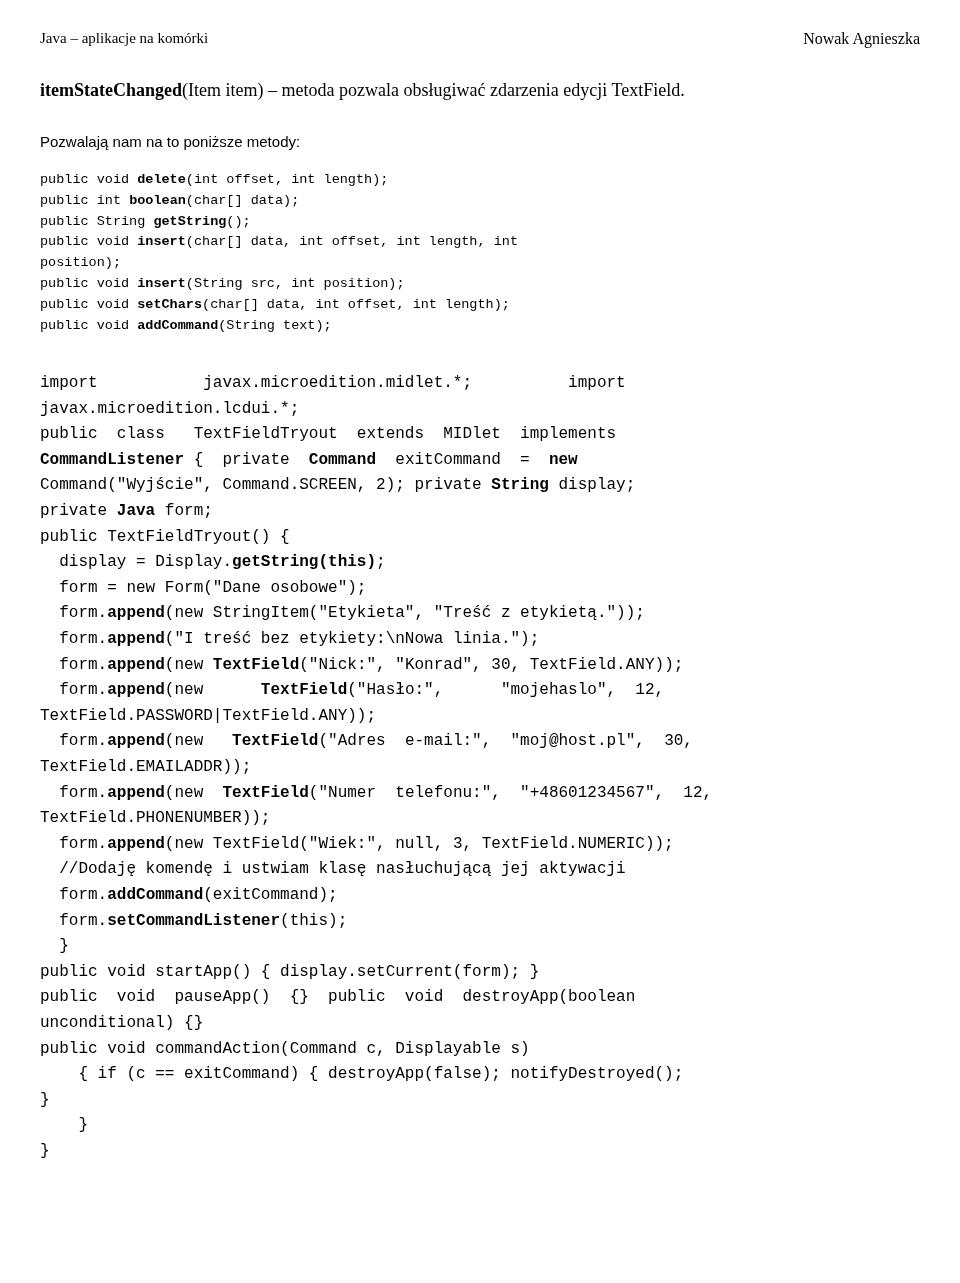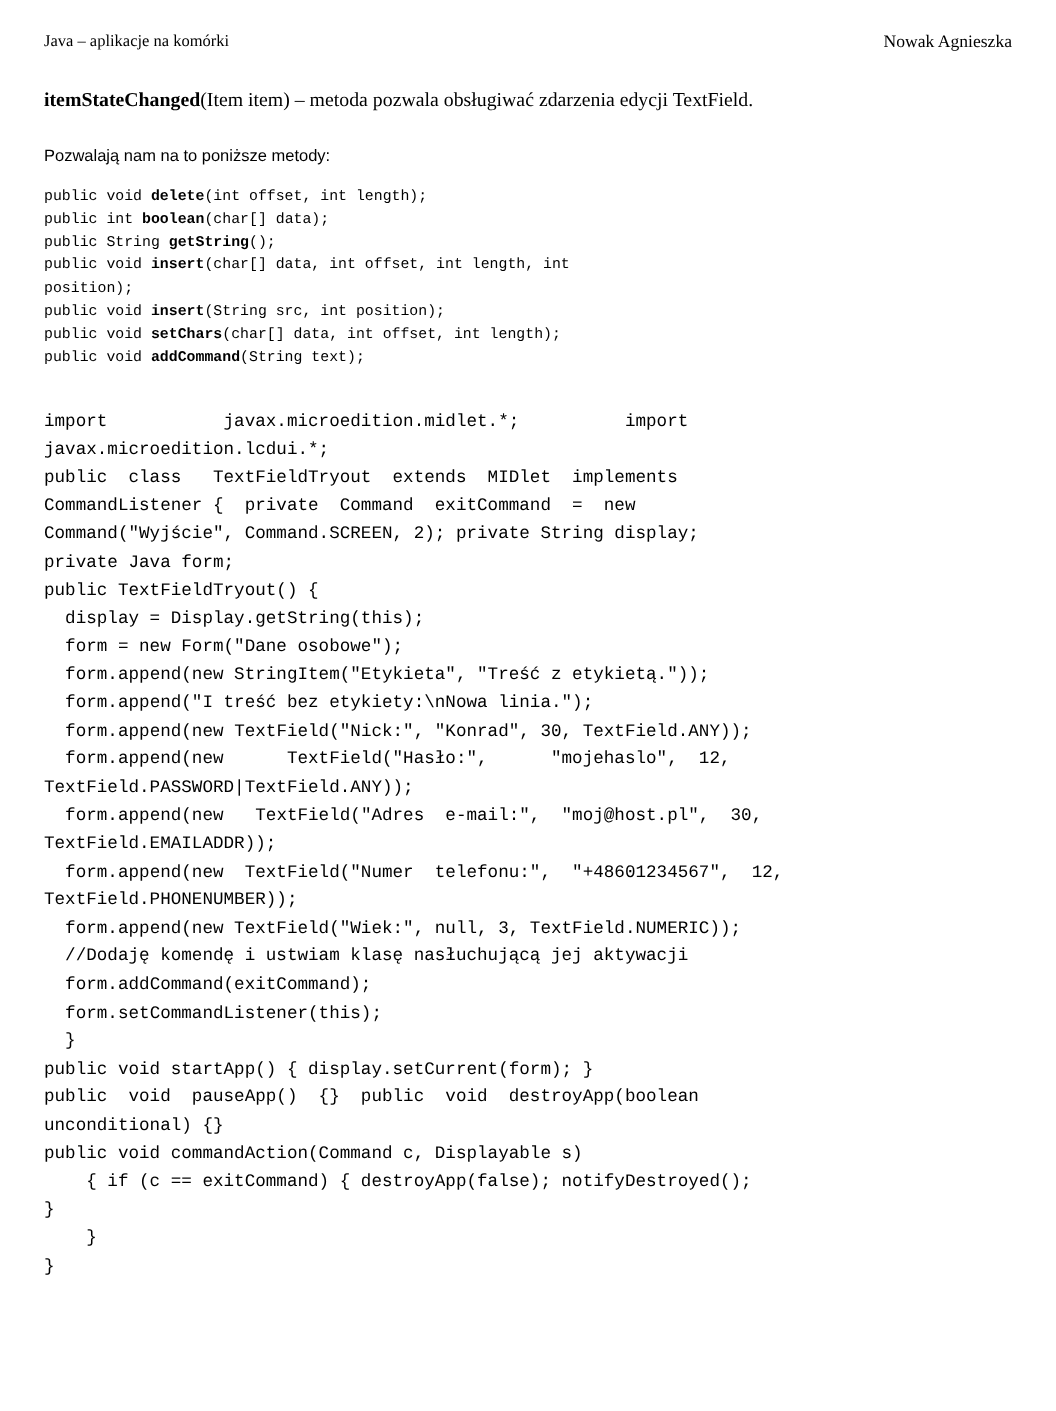--- a/index.html
+++ b/index.html
@@ -73,21 +73,21 @@
 
     .mixed-block {
       font-family: 'Courier New', Courier, monospace;
       font-size: 16px;
       line-height: 1.6;
       white-space: pre-wrap;
       word-break: break-word;
     }
 
     .mixed-block .kw {
-      font-weight: normal;
+      font-weight: bold;
     }
   </style>
 </head>
 <body>
 
 <div class="header">
   <span class="header-left">Java – aplikacje na komórki</span>
   <span class="header-right">Nowak Agnieszka</span>
 </div>
 

